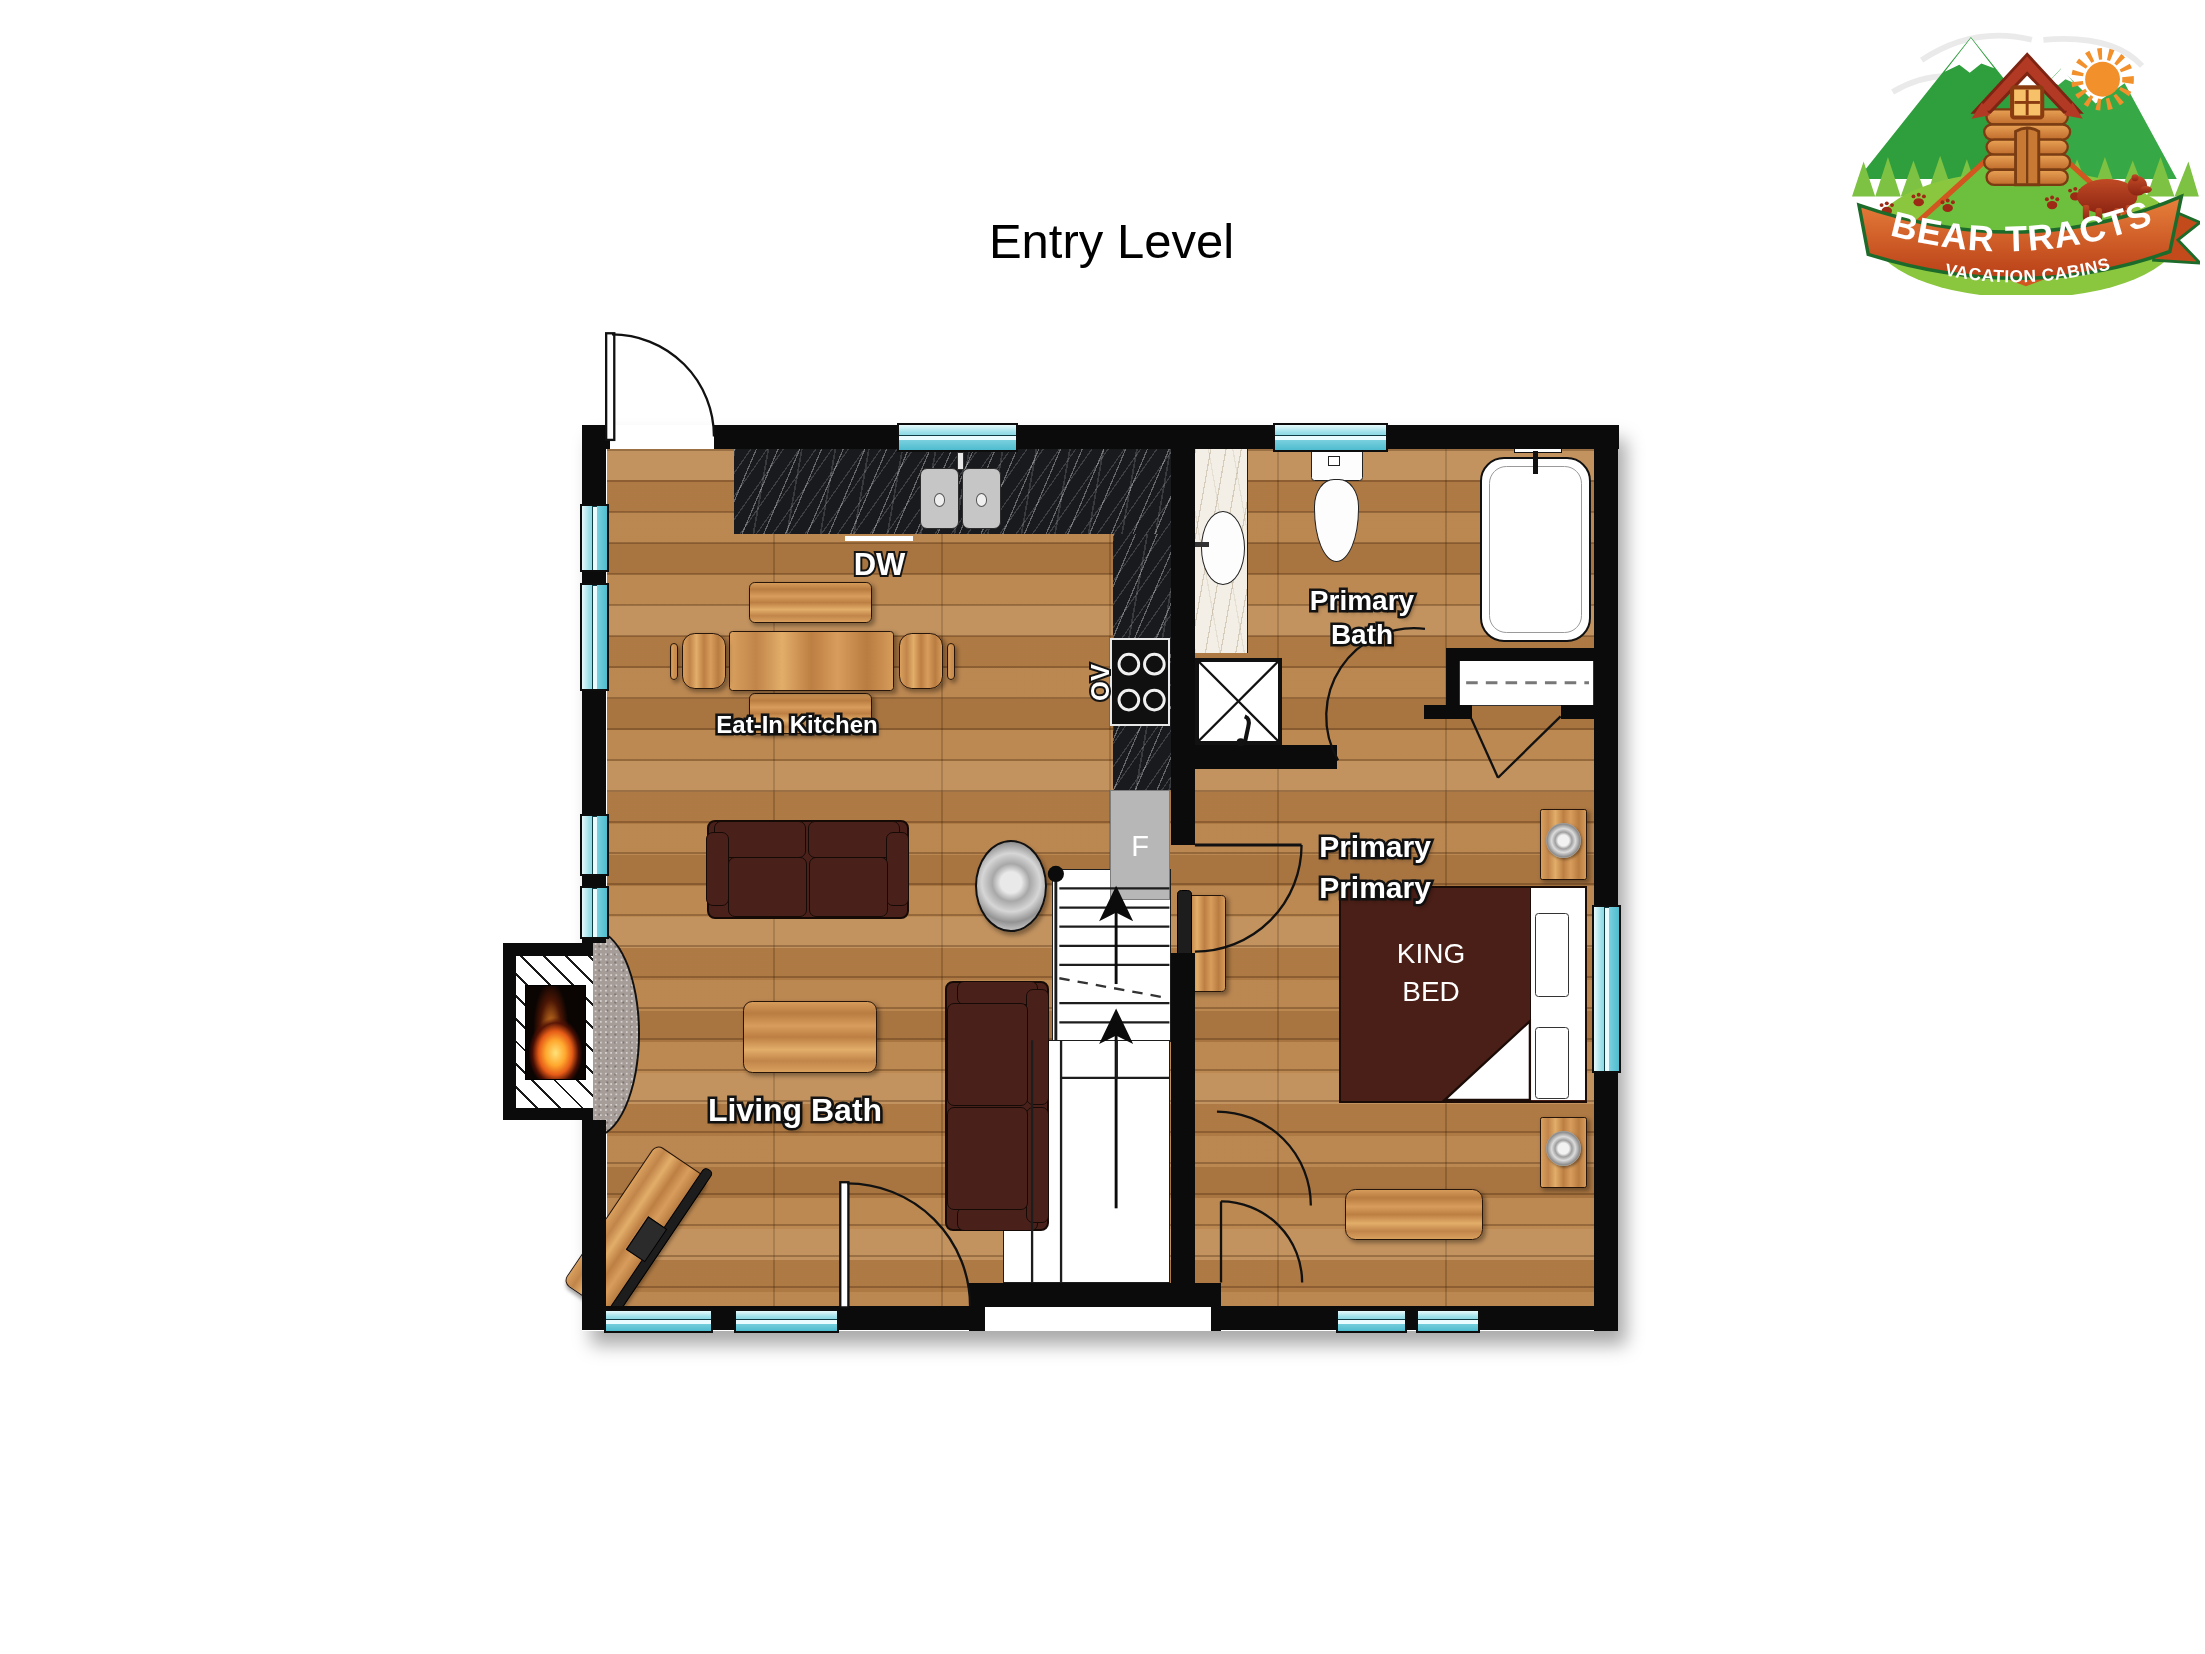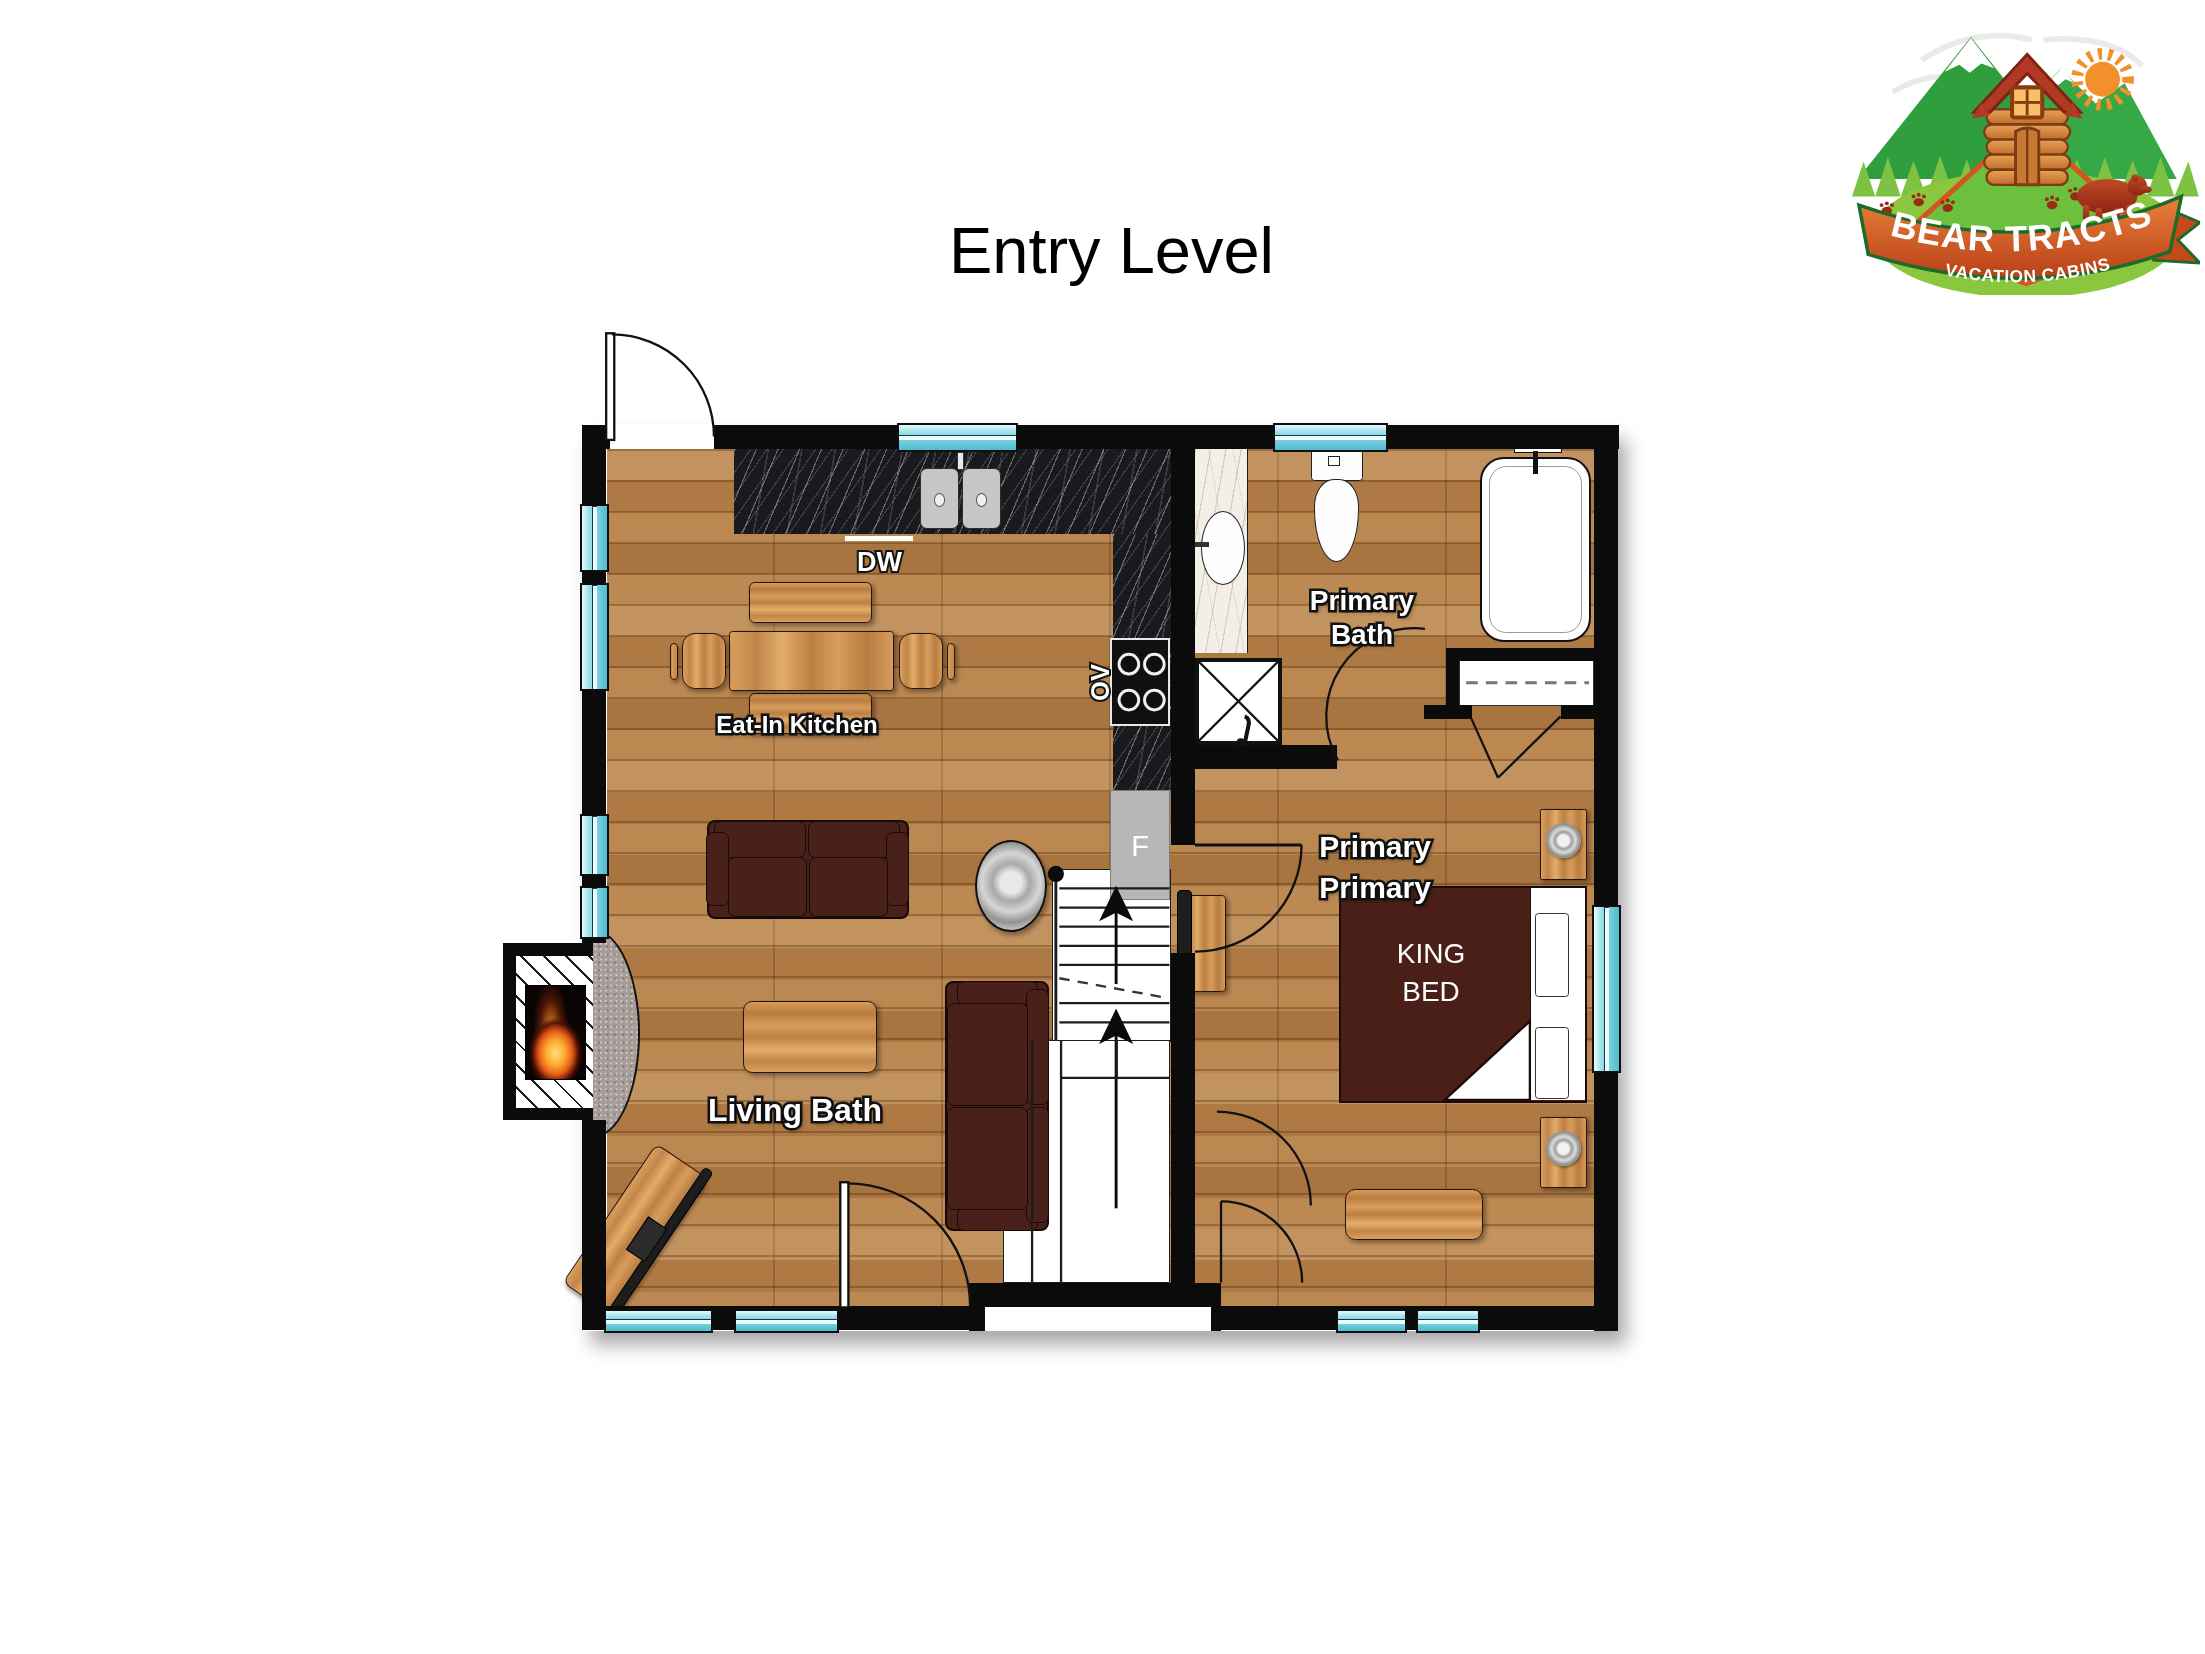--- a/index.html
+++ b/index.html
@@ -100,40 +100,40 @@
     border:2.3px solid #111;box-shadow:2.3px 3.5px 4.6px rgba(0,0,0,.35);}
 
   .svg-overlay{position:absolute;left:0;top:0;pointer-events:none;}
   .tvbar{position:absolute;background:#1d1d1d;border:1.2px solid #000;border-radius:4.6px;}
 </style>
 </head>
 <body>
 
 <div class="page">
 
-  <div class="big-title" style="left:648px;top:213px;width:927px;font-size:65px;text-align:center;">Entry Level</div>
+  <div class="big-title" style="left:648px;top:213px;width:927px;font-size:49px;text-align:center;">Entry Level</div>
 
   <div class="plan-shadow"></div>
   <div class="floor"></div>
 
   <div class="white-area" style="left:1052px;top:869px;width:119px;height:173px;border-bottom:none;"></div>
   <div class="white-area" style="left:1003px;top:1040px;width:167px;height:243px;"></div>
   <div class="white-area" style="left:1459px;top:660px;width:135px;height:46px;border:1.2px solid #333;"></div>
 
   <div class="abs marble-black" style="left:734px;top:449px;width:437px;height:85px;"></div>
   <div class="abs marble-black" style="left:1113px;top:534px;width:58px;height:256px;"></div>
 
   <div class="sink-basin" style="left:920px;top:468px;width:37px;height:59px;"></div>
   <div class="sink-basin" style="left:962px;top:468px;width:37px;height:59px;"></div>
   <div class="drain" style="left:934px;top:493px;"></div>
   <div class="drain" style="left:976px;top:493px;"></div>
   <div class="abs" style="left:957px;top:452px;width:4.6px;height:16px;background:#e9e9e9;border:1.2px solid #333;"></div>
 
   <div class="abs" style="left:845px;top:536px;width:68px;height:5.2px;background:#fff;"></div>
-  <div class="fixlabel" style="left:833px;top:547px;width:93px;font-size:27px;">DW</div>
+  <div class="fixlabel" style="left:833px;top:547px;width:93px;font-size:31px;">DW</div>
 
   <div class="cooktop" style="left:1110px;top:638px;width:60px;height:88px;"></div>
   <div class="fixlabel" style="left:1065px;top:668px;width:70px;font-size:25.5px;transform:rotate(-90deg);">OV</div>
 
   <div class="fridge" style="left:1110px;top:790px;width:60px;height:110px;"></div>
   <div class="plainlabel" style="left:1110px;top:830px;width:60px;font-size:29px;color:#fff;">F</div>
 
   <div class="wooditem h" style="left:749px;top:582px;width:123px;height:41px;"></div>
   <div class="wooditem h" style="left:749px;top:693px;width:123px;height:41px;"></div>
   <div class="wooditem" style="left:729px;top:631px;width:165px;height:60px;border-radius:3.5px;"></div>

